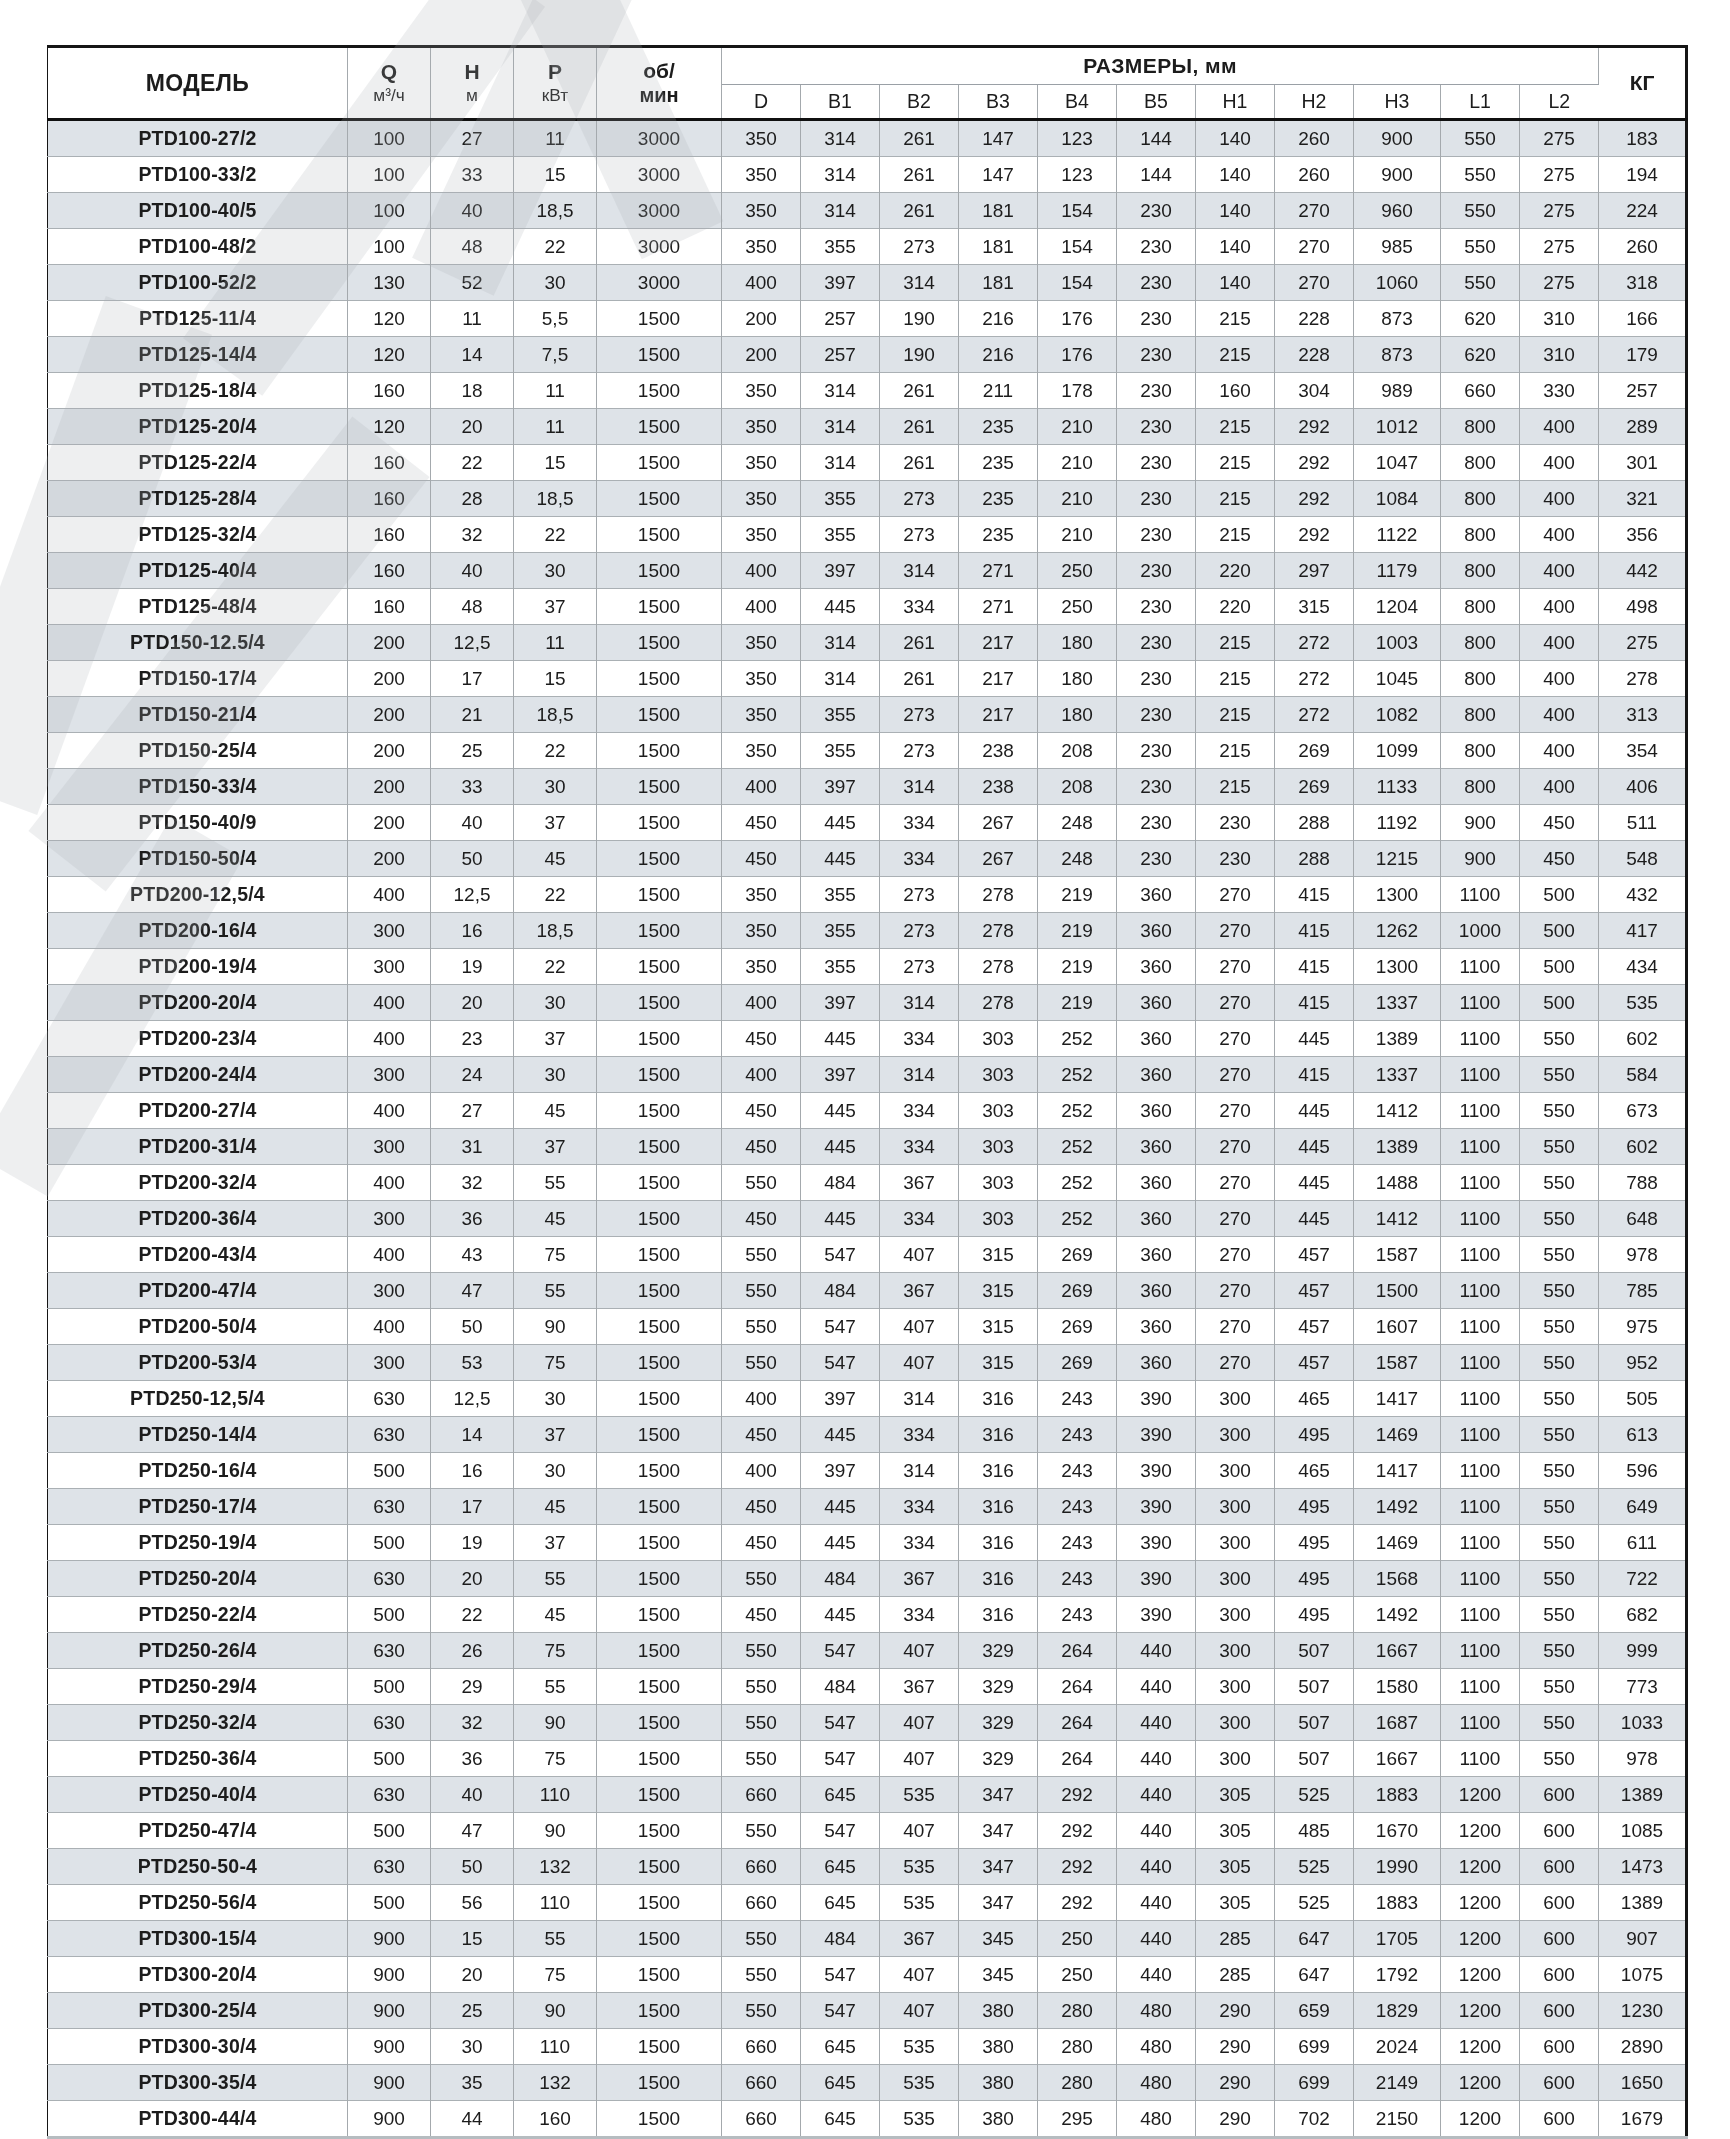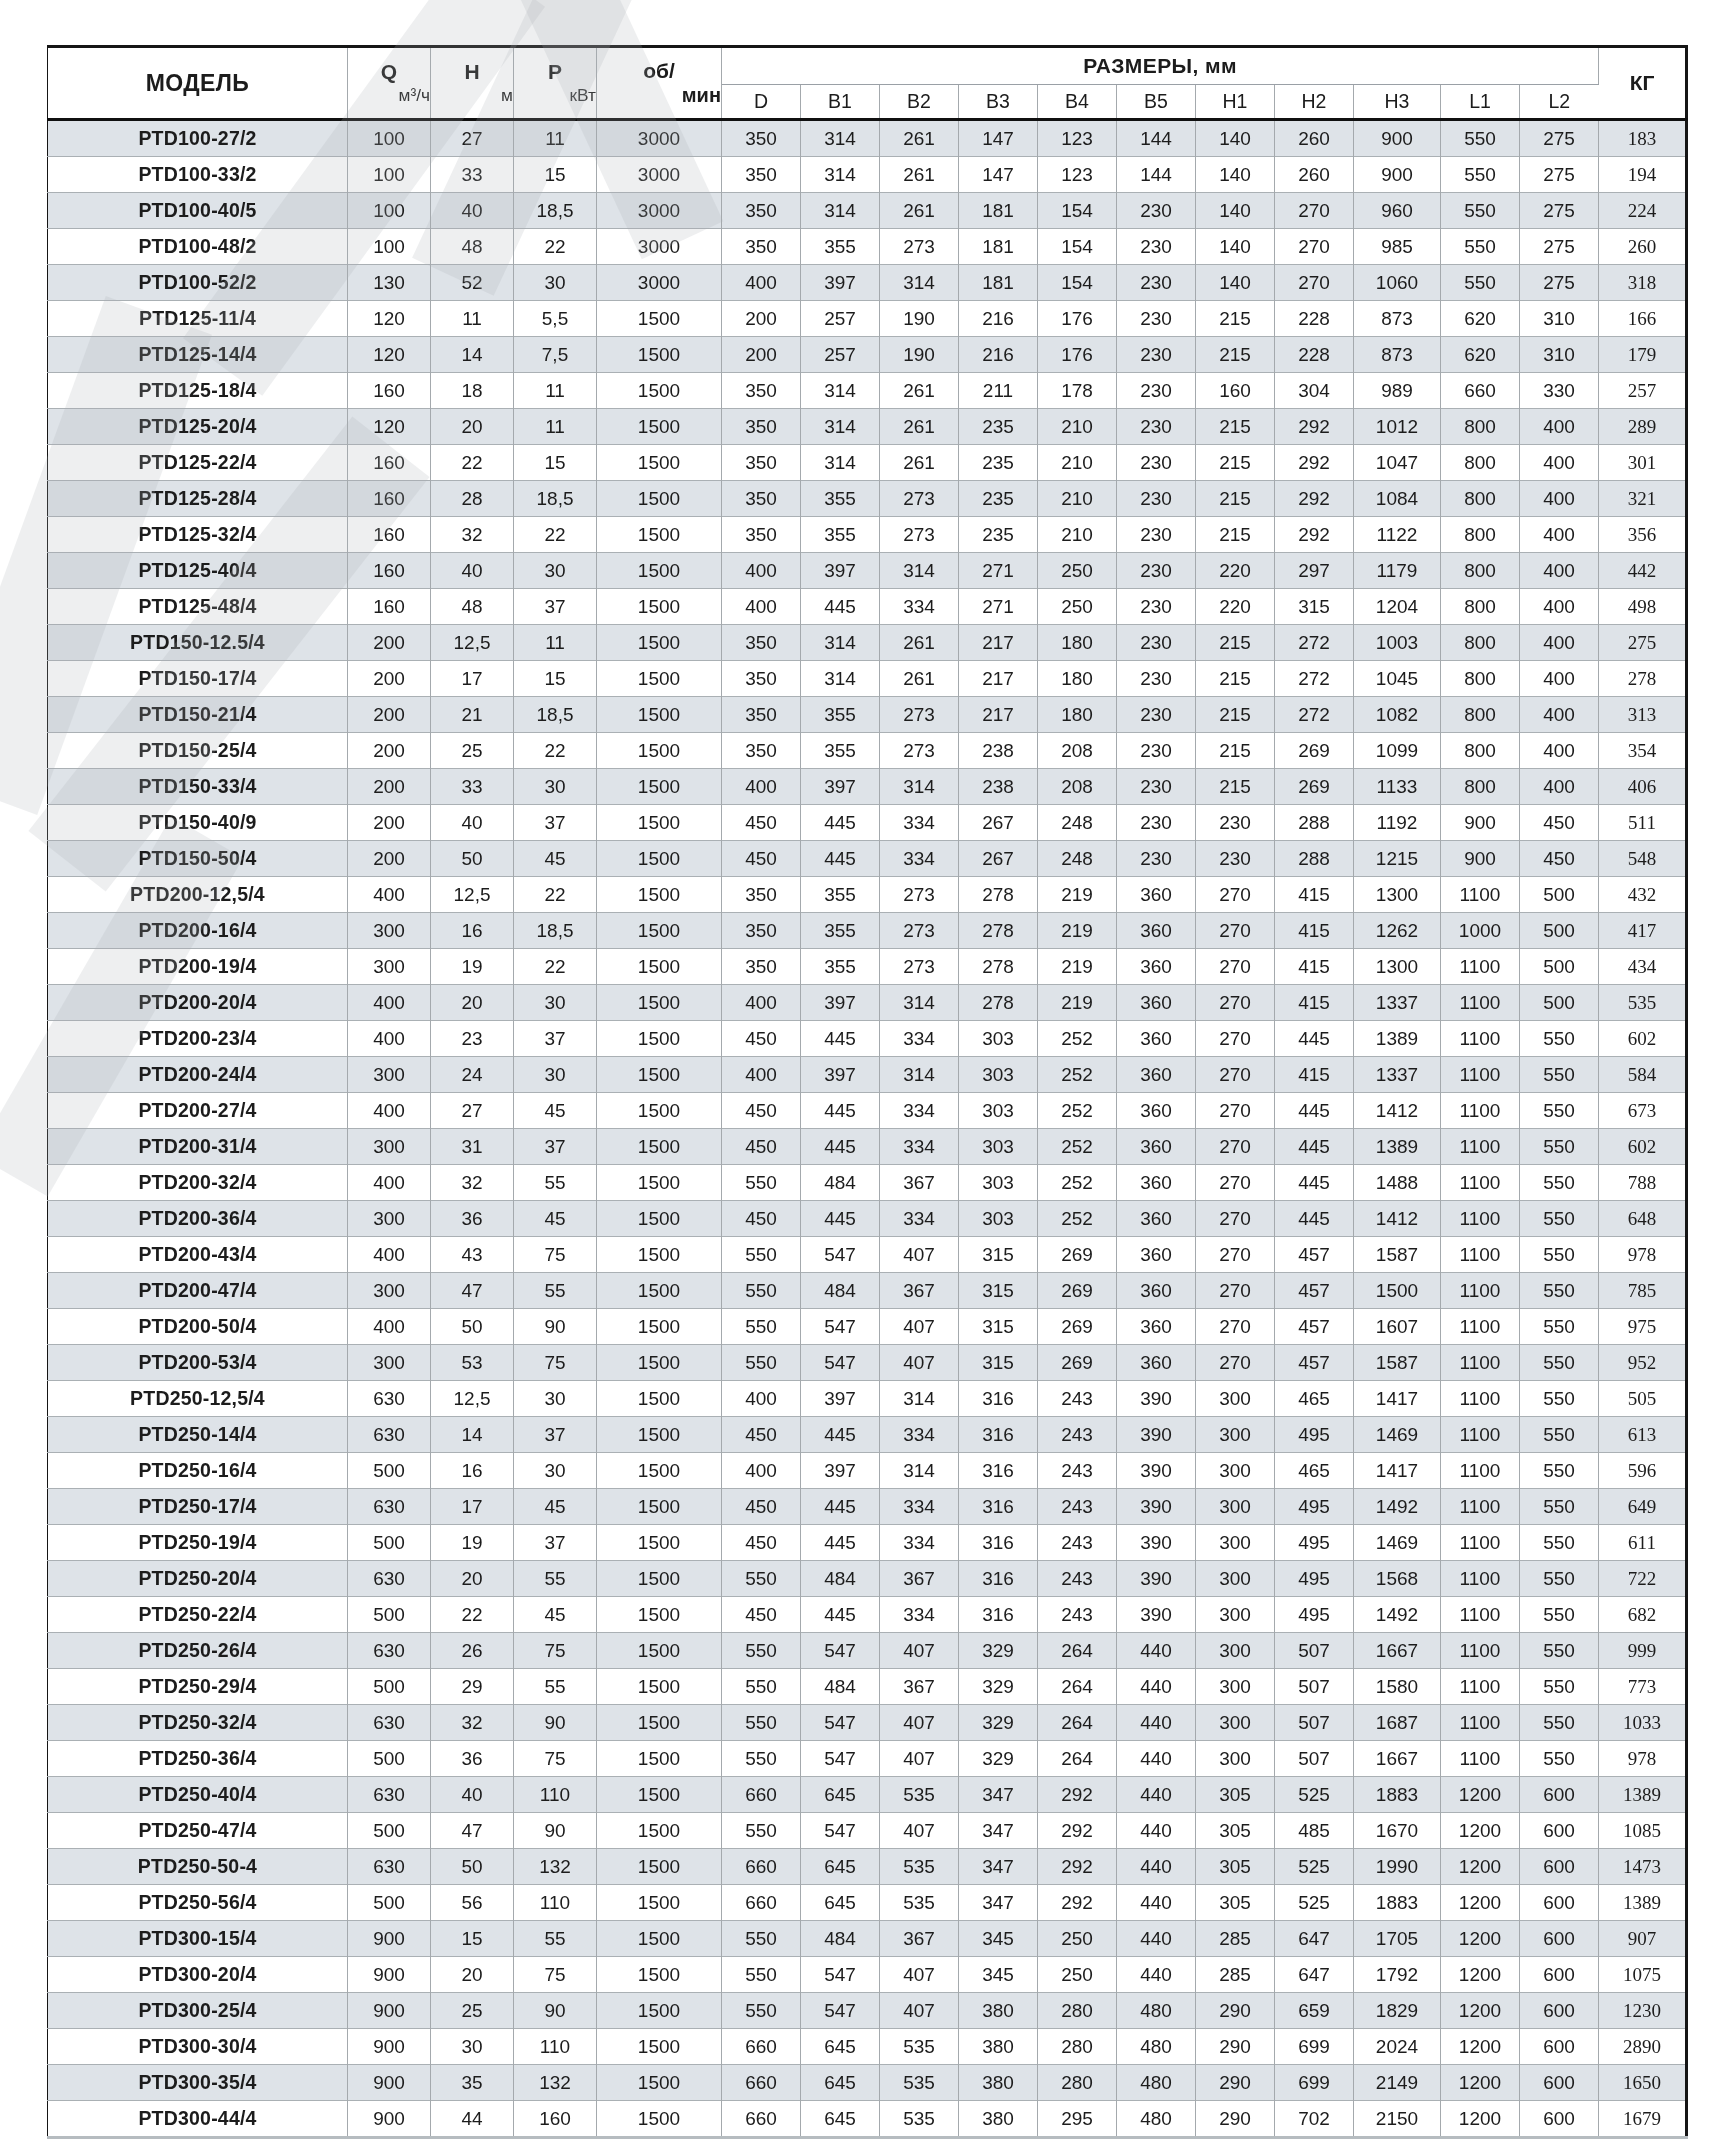--- a/index.html
+++ b/index.html
@@ -39,35 +39,35 @@
     font-size:21px;
     letter-spacing:0.4px;
   }
   th.dim-sub{
     height:33px;
     border-bottom:3.8px solid #101010;
     font-weight:normal;
     font-size:19.5px;
   }
   .hdr-main{font-size:21px;font-weight:bold;line-height:1.15;}
-  .hdr-unit{font-size:17.3px;font-weight:normal;line-height:1.15;margin-top:1.5px;text-align:right;}
+  .hdr-unit{font-size:17.3px;font-weight:normal;line-height:1.15;margin-top:1.5px;}
   .hdr-unit.bold{font-weight:bold;font-size:20px;}
   .model-hdr{font-size:23px;letter-spacing:0.4px;}
   tbody td{
     height:35px;
     padding:0 3px;
     text-align:center;
     vertical-align:middle;
     font-size:19px;
     border-right:0.8px solid #a4a9ad;
     border-top:1.5px solid #aab0b4;
     white-space:nowrap;
     overflow:hidden;
   }
-  tbody td:last-child{border-right:none;font-family:Liberation Serif, serif;}
+  tbody td:last-child{border-right:none;}
   tbody td.model{
     font-weight:bold;
     font-size:19.5px;
     letter-spacing:0.2px;
   }
   tbody tr:nth-child(odd) td{background:#dee3e8;}
   tbody tr:nth-child(even) td{background:#ffffff;}
   
   .watermark{
     position:absolute;left:0;top:0;width:1731px;height:2140px;

